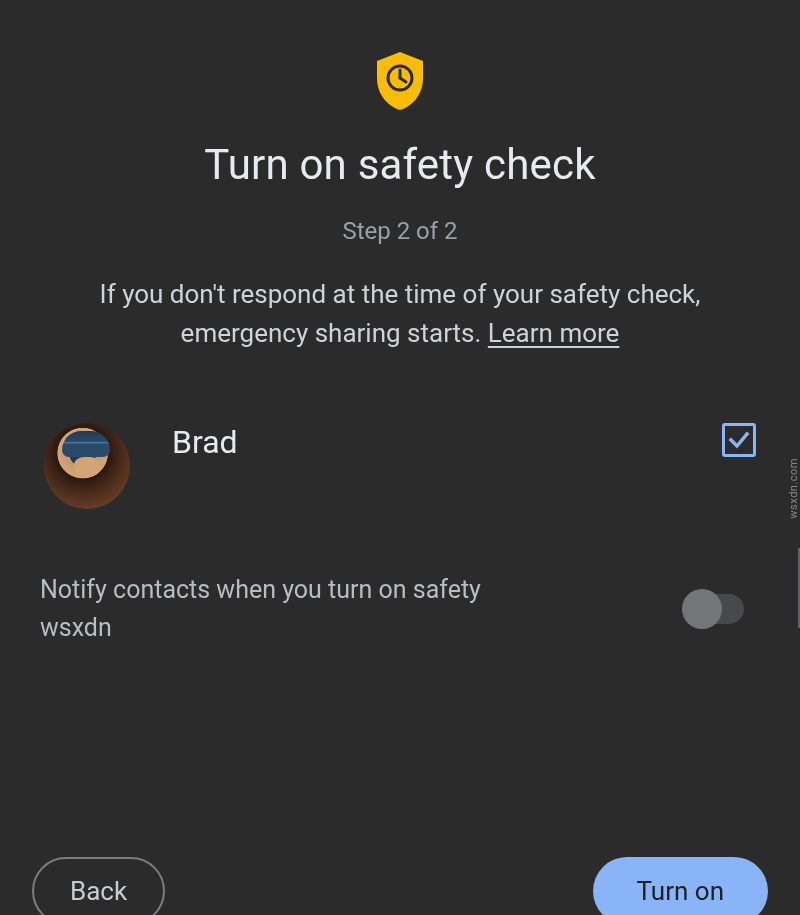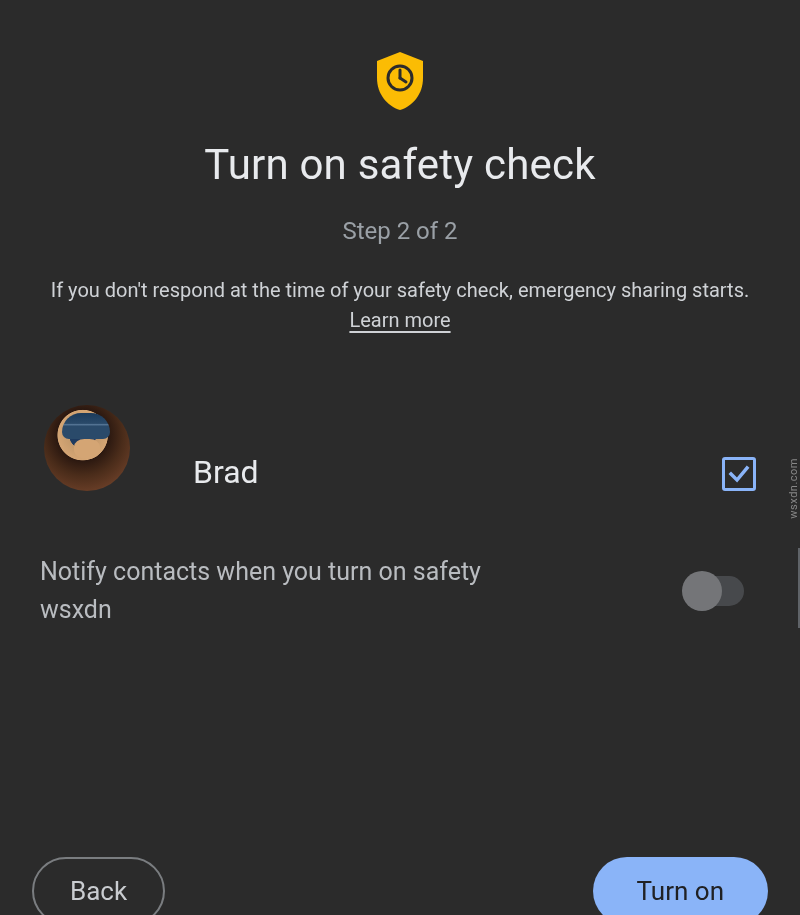--- a/index.html
+++ b/index.html
@@ -38,39 +38,38 @@
     }
     .step {
       text-align: center;
       font-size: 24px;
       color: #9aa0a6;
       margin-top: 28px;
       font-weight: 400;
     }
     .desc {
       text-align: center;
-      font-size: 20px;
+      font-size: 26px;
       color: #cfd2d6;
       margin-top: 30px;
       line-height: 1.5;
       font-weight: 400;
       padding: 0 10px;
     }
     .learn-more {
       color: #cfd2d6;
       text-decoration: underline;
       text-underline-offset: 4px;
       cursor: pointer;
     }
     .contact-row {
       display: flex;
-      align-items: flex-end;
+      align-items: flex-start;
       margin-top: 70px;
       padding: 0 4px 0 4px;
-      gap: 21px;
     }
     .avatar {
       width: 86px;
       height: 86px;
       border-radius: 50%;
       background: radial-gradient(circle at 45% 35%, #1e3a5f 0%, #1e3a5f 18%, #c49a6c 19%, #d4a574 34%, #2b1810 35%, #4a2c1a 55%, #6b3f28 80%, #3a1f0f 100%);
       position: relative;
       overflow: hidden;
       flex-shrink: 0;
     }

